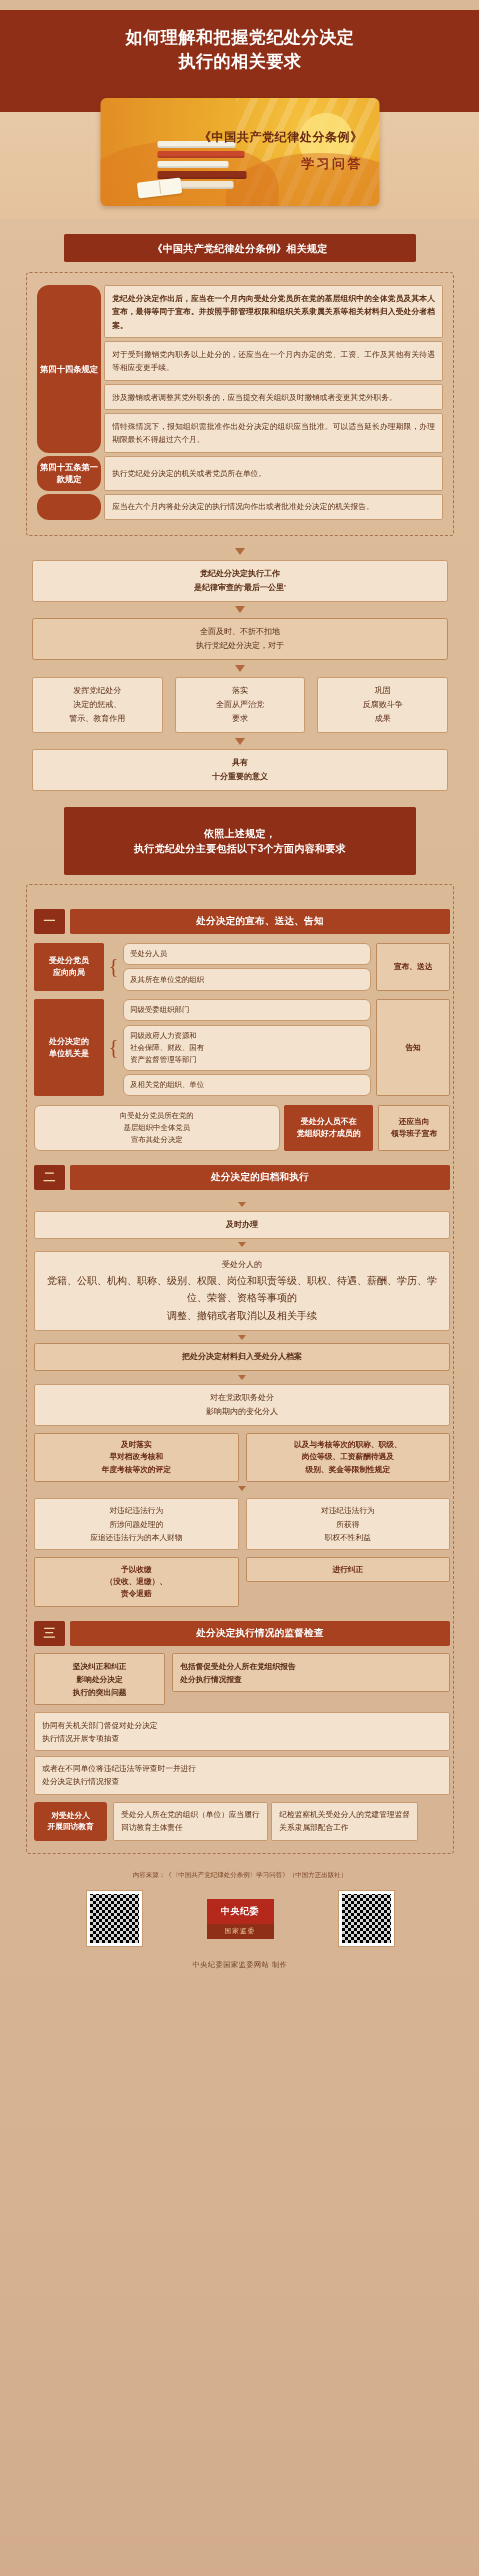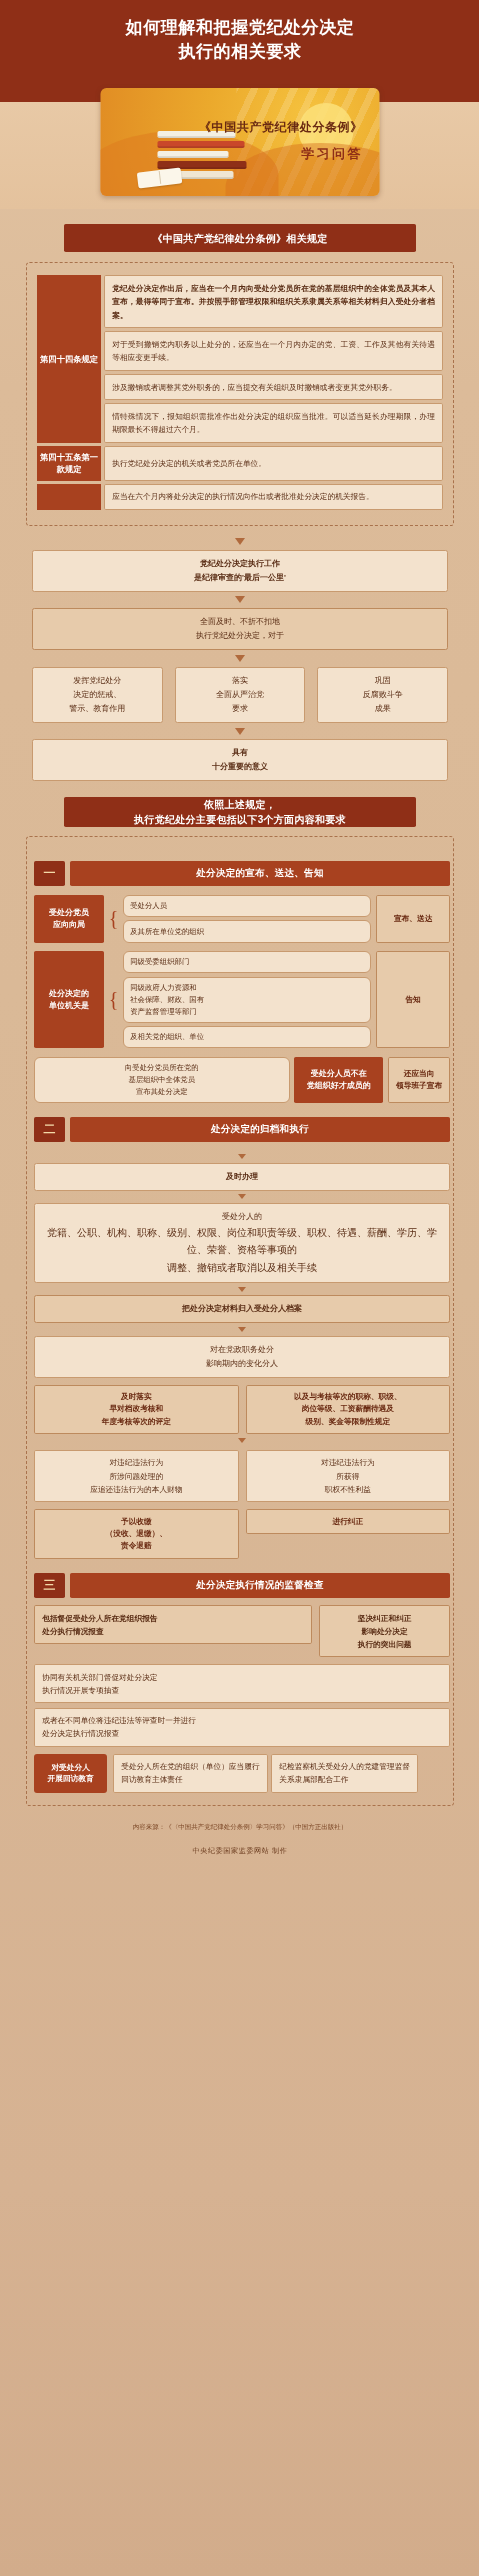--- a/index.html
+++ b/index.html
@@ -15,20 +15,21 @@
     background: linear-gradient(180deg, #e2c4a3 0%, #dcbb99 15%, #d9b896 50%, #d6b292 85%, #d2ac8b 100%);
     padding: 0 0 12px 0;
     position: relative;
   }
 
   
   .hdr-band {
     background: #8f2f17;
     padding: 15.5px 24px 13px 24px;
     text-align: center;
+    margin-top: 10px;
   }
   .hdr-title {
     color: #fff;
     font-size: 17px;
     font-weight: bold;
     line-height: 1.45;
     letter-spacing: 0.6px;
   }
   .hero {
     margin: 0 auto;
@@ -110,41 +111,41 @@
     background: #8f2f17;
     color: #fff;
     text-align: center;
     font-size: 10px;
     font-weight: bold;
     padding: 6.5px 6px;
     border-radius: 1.8px;
     letter-spacing: 0.3px;
     line-height: 1.5;
   }
-  .band.tall { padding: 0 6px; }
+  .band.tall { padding: 19px 6px; }
 
   .dashed-wrap {
     margin: 9.5px auto 0 auto;
     width: 428px;
     border: 0.6px dashed #a9724c;
     border-radius: 3.6px;
     padding: 9.5px 7.1px 12px 7.1px;
   }
 
   
   .law-table { width: 100%; border-collapse: separate; border-spacing: 3.6px 3.6px; }
   .law-key {
     width: 64px;
     background: #a8411f;
     color: #fff;
     font-size: 8.3px;
     font-weight: bold;
     text-align: center;
     vertical-align: middle;
-    border-radius: 0;
+    border-radius: 12px;
     padding: 4.8px 2.4px;
     line-height: 1.5;
   }
   .law-val {
     background: #f3e2cd;
     border: 0.6px solid #c89a6f;
     border-radius: 1.8px;
     font-size: 7.7px;
     line-height: 1.75;
     padding: 5.4px 7.1px;
@@ -433,21 +434,21 @@
       </div>
       <div class="grp-right">告知</div>
     </div>
 
     <div class="grp">
       <div class="mini" style="flex:1.1;white-space:pre-line;text-align:center;display:flex;align-items:center;justify-content:center">向受处分党员所在党的
 基层组织中全体党员
 宣布其处分决定</div>
       <div class="grp-label" style="white-space:pre-line;width:89px">受处分人员不在
 党组织好才成员的</div>
-      <div class="grp-right" style="white-space:pre-line;width:62px">还应当向
+      <div class="grp-right" style="white-space:pre-line;width:72px">还应当向
 领导班子宣布</div>
     </div>
 
     <div class="part">
       <div class="part-num">二</div>
       <div class="part-title">处分决定的归档和执行</div>
     </div>
 
     <div class="flow">
       <div class="arrow-down sm"></div>
@@ -505,28 +506,28 @@
         <div class="cap" style="white-space:pre-line">进行纠正</div>
       </div>
     </div>
 
     <div class="part">
       <div class="part-num">三</div>
       <div class="part-title">处分决定执行情况的监督检查</div>
     </div>
 
     <div class="two">
-      <div class="col">
-        <div class="lbox hl" style="white-space:pre-line">包括督促受处分人所在党组织报告
-处分执行情况报查</div>
-      </div>
       <div class="col" style="max-width:131px">
         <div class="lbox hl" style="white-space:pre-line;text-align:center">坚决纠正和纠正
 影响处分决定
 执行的突出问题</div>
+      </div>
+      <div class="col">
+        <div class="lbox hl" style="white-space:pre-line">包括督促受处分人所在党组织报告
+处分执行情况报查</div>
       </div>
     </div>
 
     <div class="listbox">
       <div class="lbox" style="white-space:pre-line">协同有关机关部门督促对处分决定
 执行情况开展专项抽查</div>
       <div class="lbox" style="white-space:pre-line">或者在不同单位将违纪违法等评查时一并进行
 处分决定执行情况报查</div>
     </div>
 
@@ -538,17 +539,29 @@
 回访教育主体责任</div>
         <div class="lbox" style="white-space:pre-line">纪检监察机关受处分人的党建管理监督
 关系隶属部配合工作</div>
       </div>
     </div>
 
   </div>
 
   <div class="src">内容来源：《〈中国共产党纪律处分条例〉学习问答》（中国方正出版社）</div>
 
+  <div class="qr-row">
+    <div class="qr">
+        <div class="qr-inner"></div>
+      </div>
+    <div class="badge">
+      <div class="badge-top">中央纪委</div>
+      <div class="badge-bot">国家监委</div>
+    </div>
+    <div class="qr">
+        <div class="qr-inner"></div>
+      </div>
+  </div>
 
   <div class="foot">中央纪委国家监委网站 制作</div>
 
 </div>
 
 
 </body></html>

